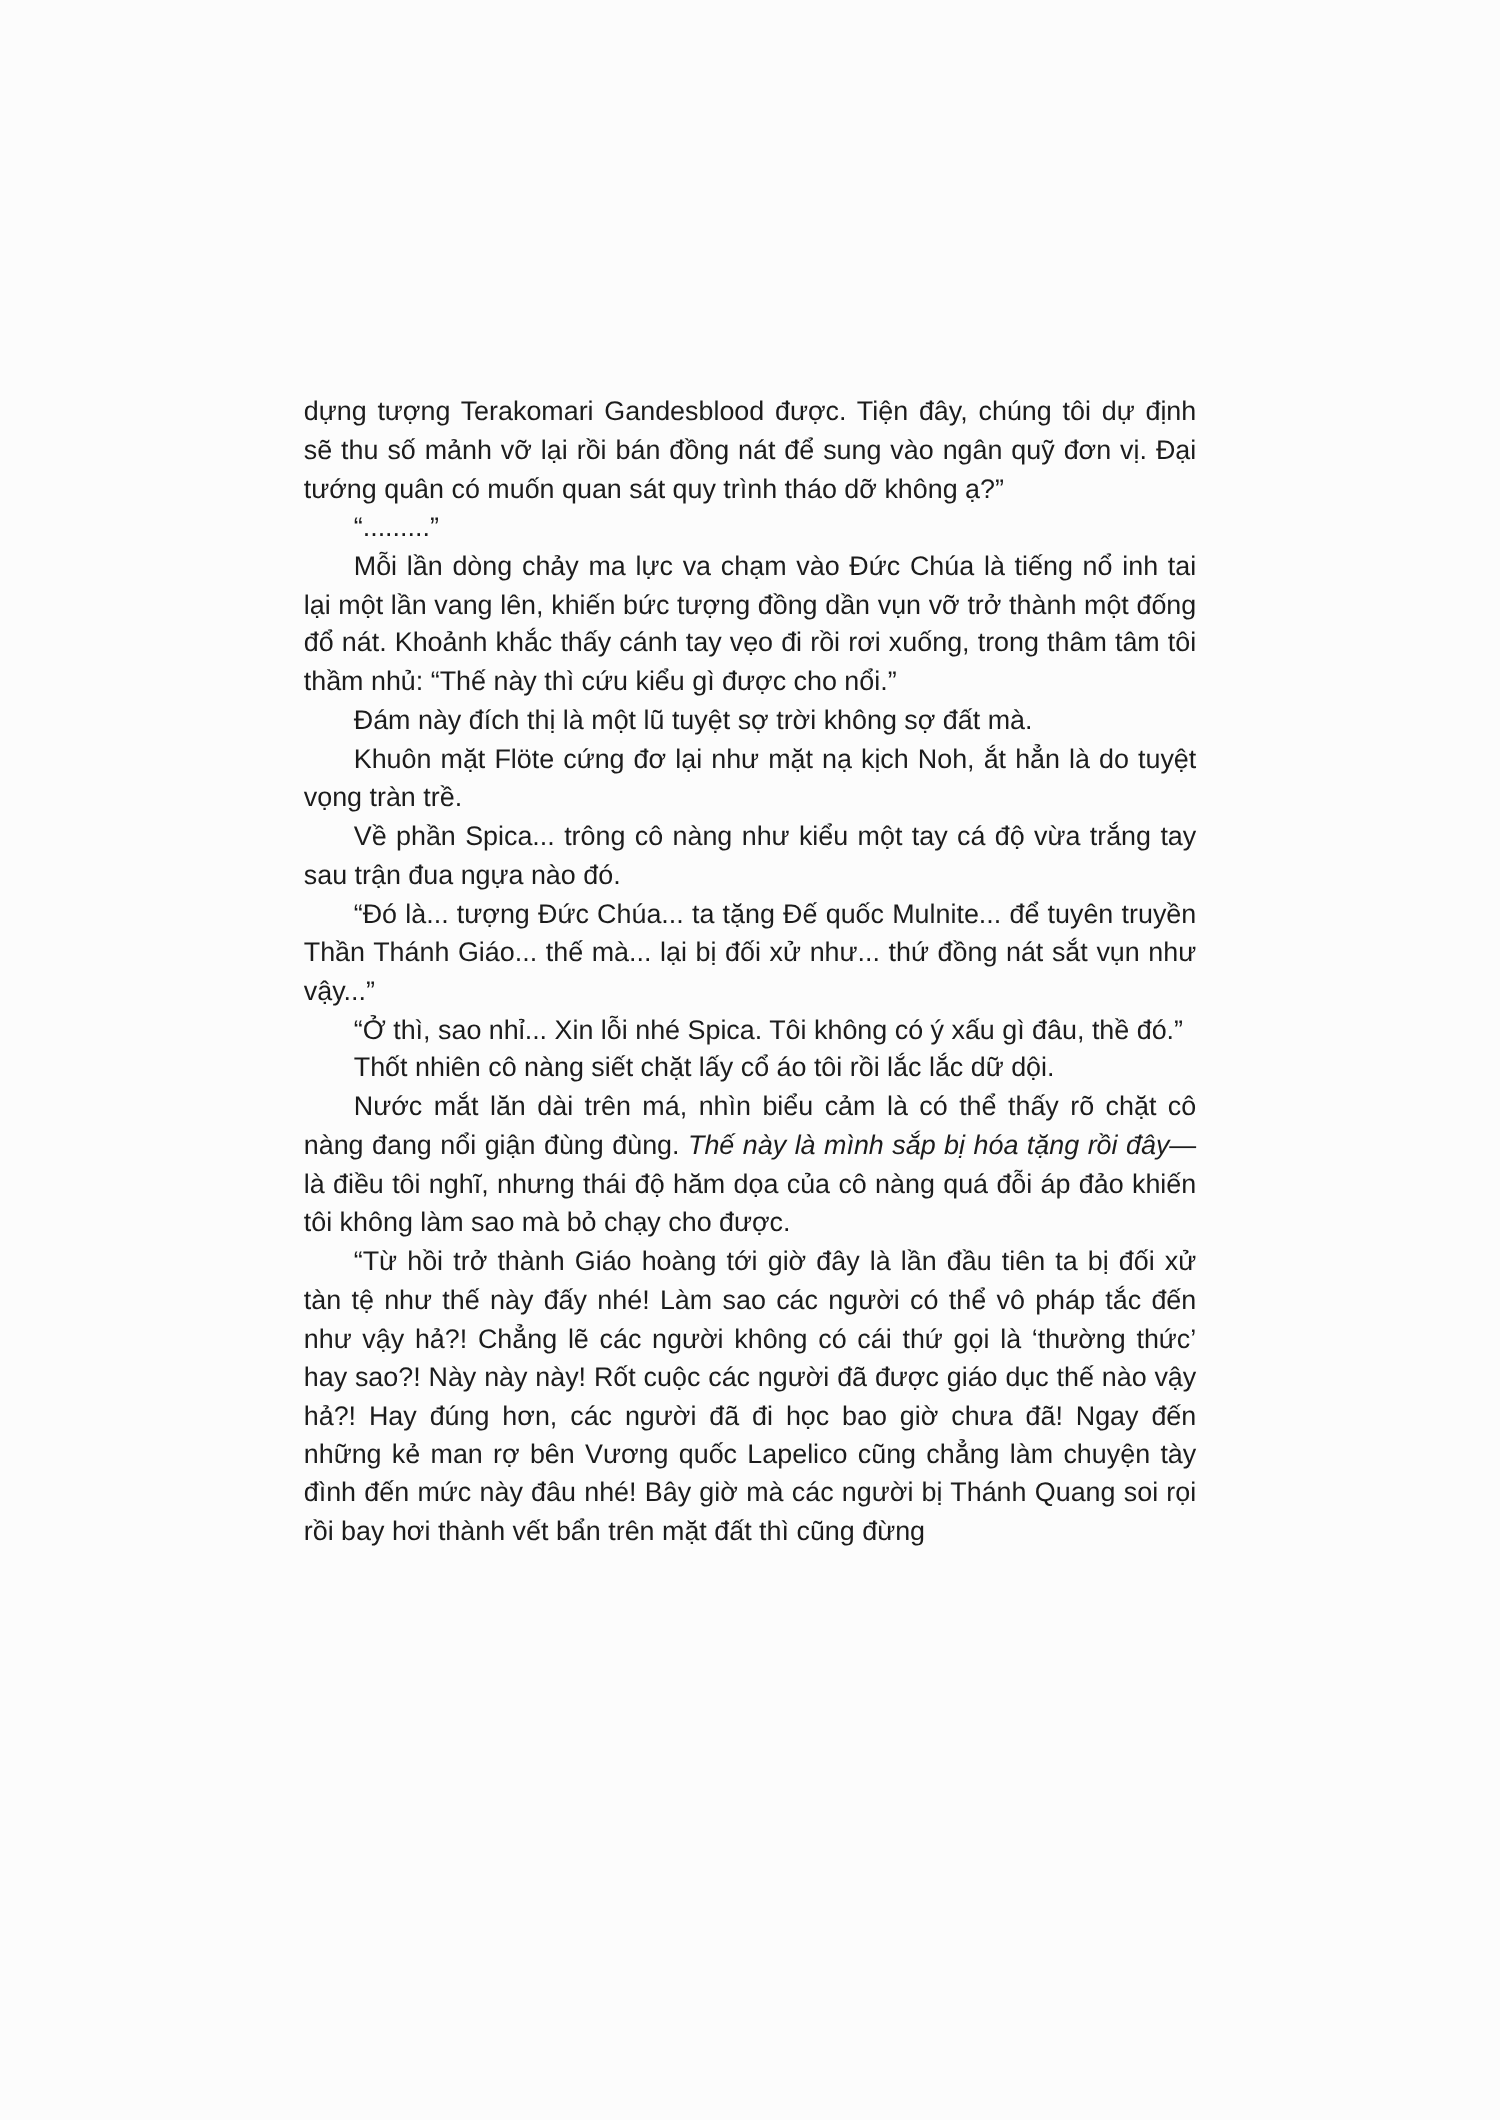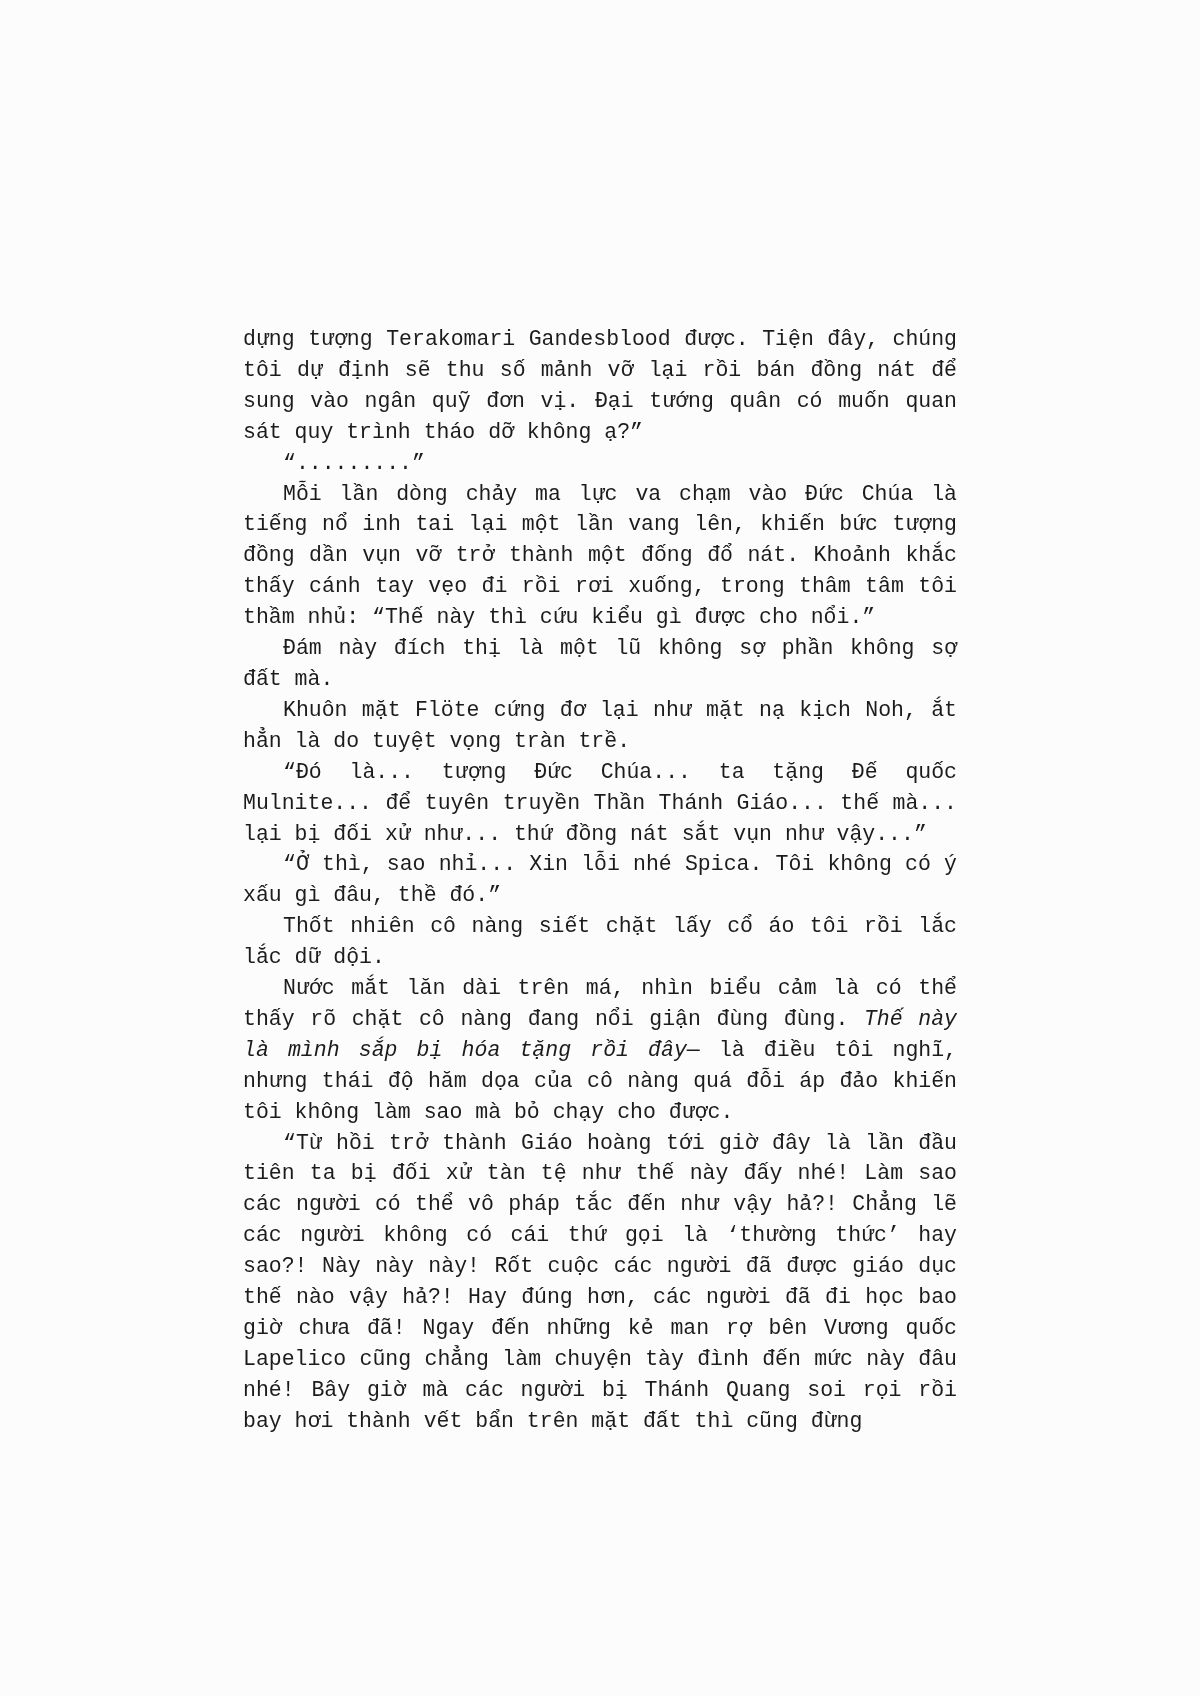--- a/index.html
+++ b/index.html
@@ -6,42 +6,43 @@
   body {
     width: 1200px;
     height: 1696px;
     background: #fcfcfc;
     position: relative;
     overflow: hidden;
   }
   .page-body {
     position: absolute;
     left: 243px;
-    top: 324px;
+    top: 314px;
     width: 714px;
-    font-family: Liberation Mono, monospace;
+    font-family: Liberation Sans, sans-serif;
     font-size: 21.5px;
     line-height: 30.9px;
     color: #1c1c1c;
   }
   .page-body p {
     margin: 0;
     text-align: justify;
     text-indent: 40px;
   }
   .page-body p.no-indent { text-indent: 0; }
   .page-body em { font-style: italic; }
 </style>
 </head>
 <body>
 
 <div class="page-body">
   <p class="no-indent"><span>dựng tượng Terakomari Gandesblood được. Tiện đây, chúng tôi dự định sẽ thu số mảnh vỡ lại rồi bán đồng nát để sung vào ngân quỹ đơn vị. Đại tướng quân có muốn quan sát quy trình tháo dỡ không ạ?”</span></p>
   <p><span>“.........”</span></p>
   <p><span>Mỗi lần dòng chảy ma lực va chạm vào Đức Chúa là tiếng nổ inh tai lại một lần vang lên, khiến bức tượng đồng dần vụn vỡ trở thành một đống đổ nát. Khoảnh khắc thấy cánh tay vẹo đi rồi rơi xuống, trong thâm tâm tôi thầm nhủ: “Thế này thì cứu kiểu gì được cho nổi.”</span></p>
-  <p><span>Đám này đích thị là một lũ không sợ phần không sợ đất mà.</span></p>
+  <p><span>Đám này đích thị là một lũ tuyệt sợ trời không sợ đất mà.</span></p>
   <p><span>Khuôn mặt Flöte cứng đơ lại như mặt nạ kịch Noh, ắt hẳn là do tuyệt vọng tràn trề.</span></p>
+  <p><span>Về phần Spica... trông cô nàng như kiểu một tay cá độ vừa trắng tay sau trận đua ngựa nào đó.</span></p>
   <p><span>“Đó là... tượng Đức Chúa... ta tặng Đế quốc Mulnite... để tuyên truyền Thần Thánh Giáo... thế mà... lại bị đối xử như... thứ đồng nát sắt vụn như vậy...”</span></p>
   <p><span>“Ở thì, sao nhỉ... Xin lỗi nhé Spica. Tôi không có ý xấu gì đâu, thề đó.”</span></p>
   <p><span>Thốt nhiên cô nàng siết chặt lấy cổ áo tôi rồi lắc lắc dữ dội.</span></p>
   <p><span>Nước mắt lăn dài trên má, nhìn biểu cảm là có thể thấy rõ chặt cô nàng đang nổi giận đùng đùng. </span><em>Thế này là mình sắp bị hóa tặng rồi đây</em><span>— là điều tôi nghĩ, nhưng thái độ hăm dọa của cô nàng quá đỗi áp đảo khiến tôi không làm sao mà bỏ chạy cho được.</span></p>
   <p><span>“Từ hồi trở thành Giáo hoàng tới giờ đây là lần đầu tiên ta bị đối xử tàn tệ như thế này đấy nhé! Làm sao các người có thể vô pháp tắc đến như vậy hả?! Chẳng lẽ các người không có cái thứ gọi là ‘thường thức’ hay sao?! Này này này! Rốt cuộc các người đã được giáo dục thế nào vậy hả?! Hay đúng hơn, các người đã đi học bao giờ chưa đã! Ngay đến những kẻ man rợ bên Vương quốc Lapelico cũng chẳng làm chuyện tày đình đến mức này đâu nhé! Bây giờ mà các người bị Thánh Quang soi rọi rồi bay hơi thành vết bẩn trên mặt đất thì cũng đừng</span></p>
 </div>
 
 </body></html>

